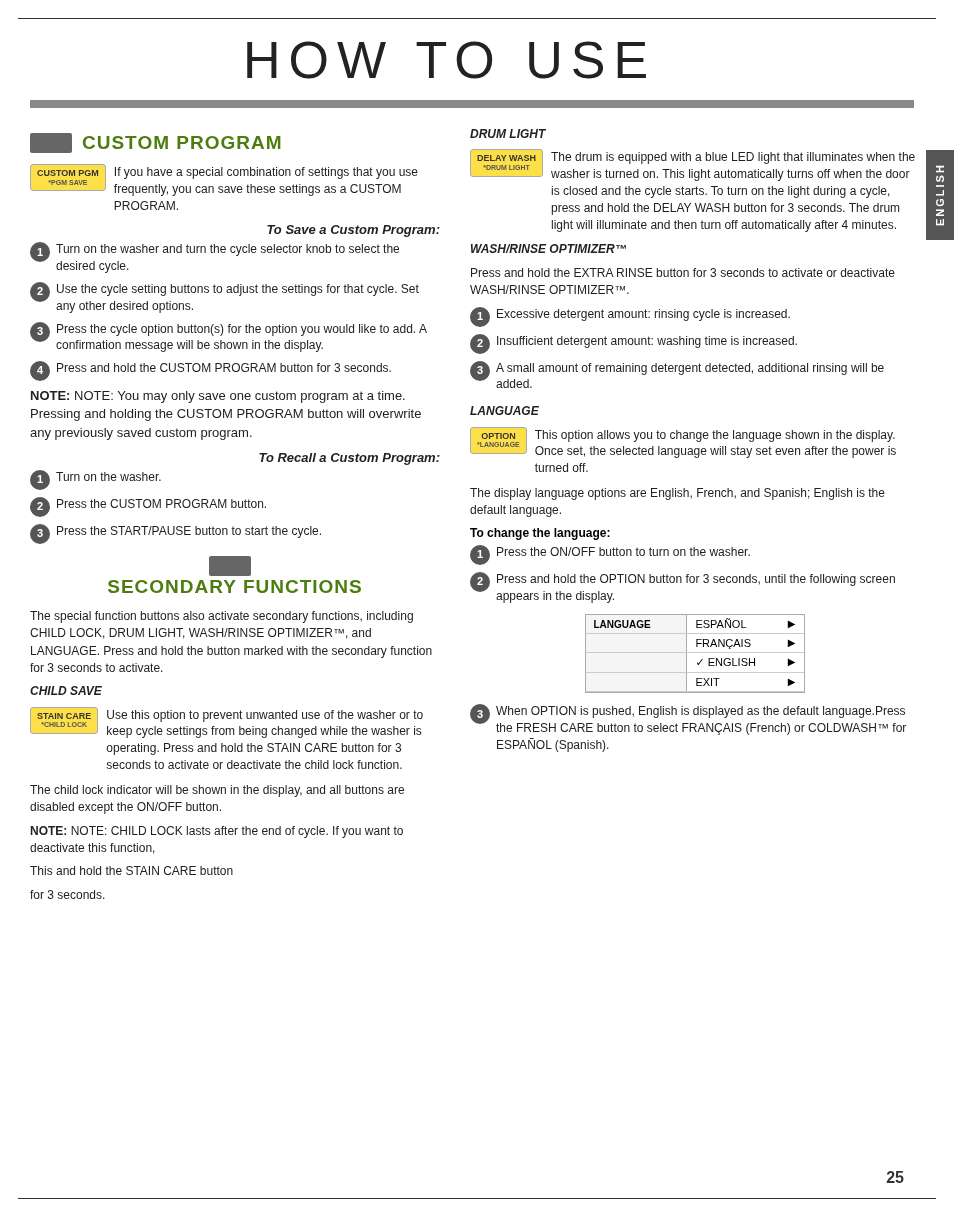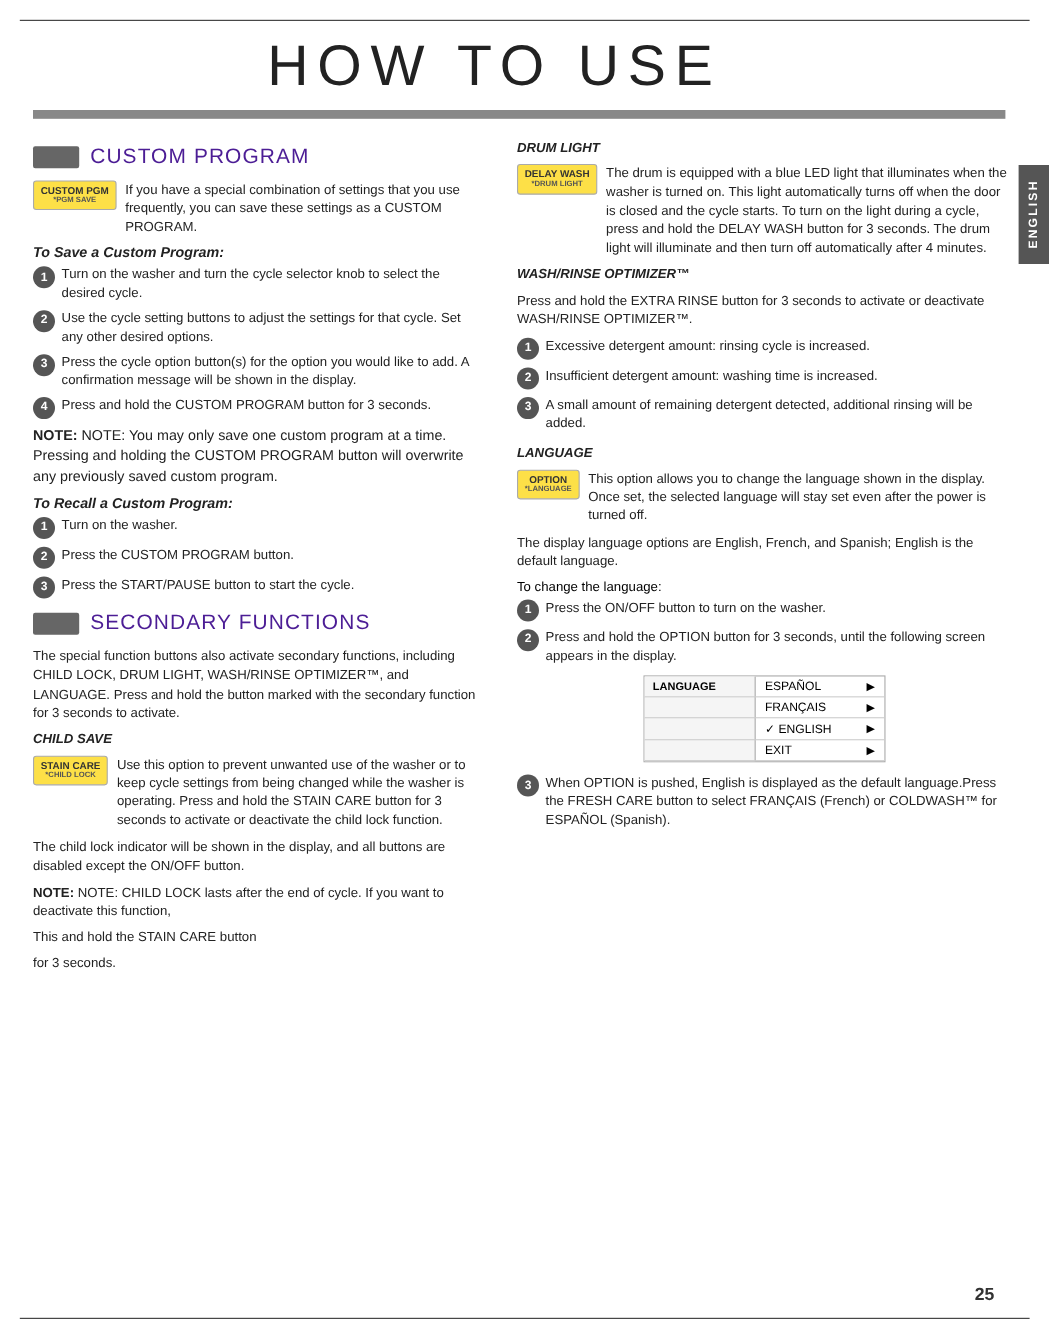--- a/index.html
+++ b/index.html
@@ -93,33 +93,33 @@
     .section-header-bar {
       width: 42px;
       height: 20px;
       background: #666;
       border-radius: 2px;
       margin-right: 10px;
       flex-shrink: 0;
     }
     .section-title {
       font-size: 19px;
-      font-weight: normal;
-      color: #4c1d95;
+      font-weight: bold;
+      color: #4d7c0f;
       letter-spacing: 1px;
     }
 
     
     .subsection-title {
       font-style: italic;
       font-weight: bold;
       font-size: 13px;
       color: #222;
       margin: 8px 0 4px 0;
-      text-align: left;
+      text-align: right;
     }
 
     
     .step {
       display: flex;
       align-items: flex-start;
       margin-bottom: 6px;
       font-size: 12px;
       line-height: 1.4;
     }
@@ -196,20 +196,21 @@
     .note-text {
       font-size: 13px;
       line-height: 1.4;
       color: #222;
       margin-bottom: 6px;
     }
 
     
     .secondary-section {
       margin-top: 12px;
+      flex-direction: column;
     }
 
     
     .lang-table {
       border: 1px solid #aaa;
       margin: 10px auto;
       width: 220px;
       font-size: 12px;
     }
     .lang-table table {
@@ -241,21 +242,21 @@
       font-weight: bold;
       color: #333;
     }
 
     .italic-bold {
       font-style: italic;
       font-weight: bold;
     }
 
     .to-change-heading {
-      font-weight: normal;
+      font-weight: bold;
       font-size: 12px;
       margin: 6px 0 4px 0;
     }
   </style>
 </head>
 <body>
 
 <div class="page-border-top"></div>
 
 <div class="english-tab">ENGLISH</div>

